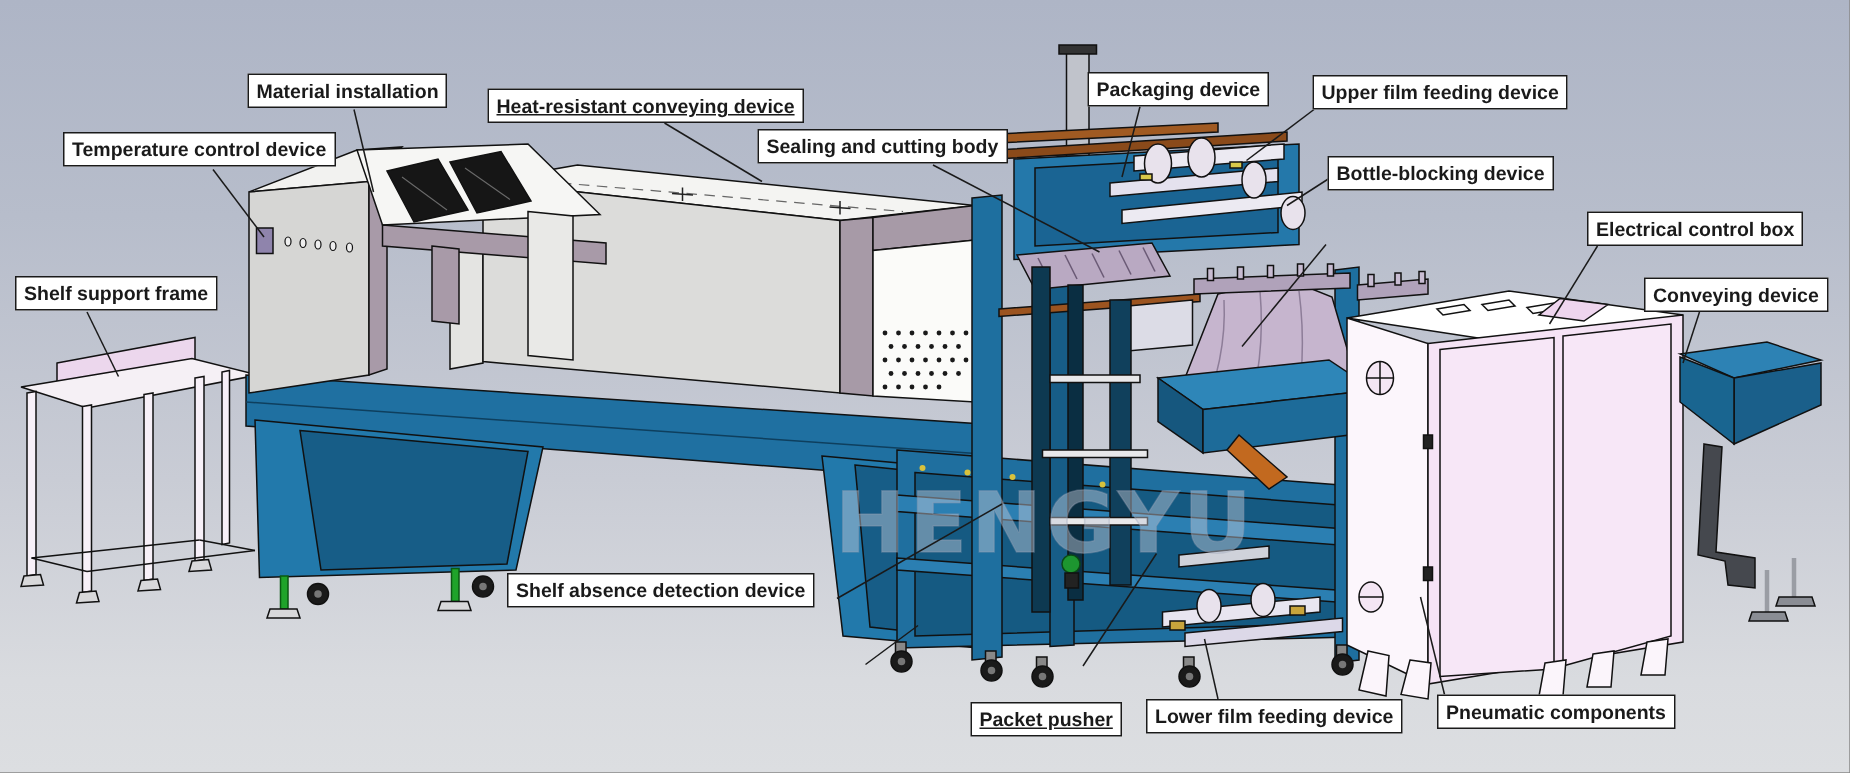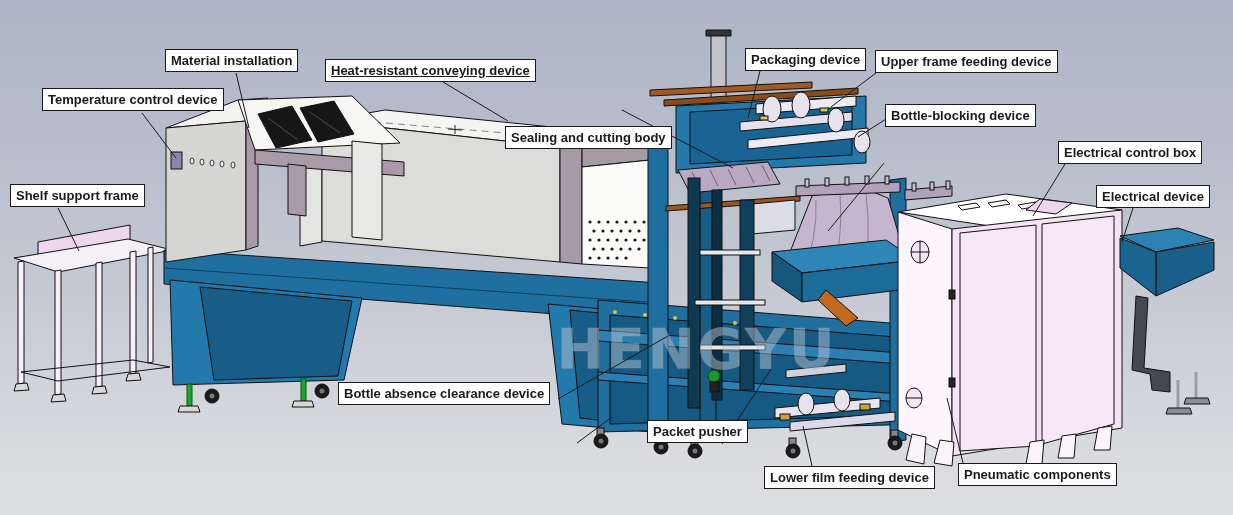--- a/index.html
+++ b/index.html
@@ -295,24 +295,24 @@
     <line x1="722" y1="444" x2="771" y2="369"></line>
     <line x1="812" y1="466" x2="803" y2="426"></line>
     <line x1="963" y1="463" x2="947" y2="398"></line>
   </g>
 </svg>
 
   <div class="callout" style="left:165px;top:49px;">Material installation</div>
   <div class="callout" style="left:42px;top:88px;">Temperature control device</div>
   <div class="callout" style="left:10px;top:184px;">Shelf support frame</div>
   <div class="callout" style="left:325px;top:59px;text-decoration:underline;">Heat-resistant conveying device</div>
-  <div class="callout" style="left:505px;top:86px;margin-top:40px;">Sealing and cutting body</div>
-  <div class="callout" style="left:745px;top:48px;">Packaging device</div>
-  <div class="callout" style="left:875px;top:50px;">Upper frame feeding device</div>
+  <div class="callout" style="left:505px;top:86px;">Sealing and cutting body</div>
+  <div class="callout" style="left:725px;top:48px;">Packaging device</div>
+  <div class="callout" style="left:875px;top:50px;">Upper film feeding device</div>
   <div class="callout" style="left:885px;top:104px;">Bottle-blocking device</div>
   <div class="callout" style="left:1058px;top:141px;">Electrical control box</div>
-  <div class="callout" style="left:1096px;top:185px;">Electrical device</div>
-  <div class="callout" style="left:338px;top:382px;">Bottle absence clearance device</div>
-  <div class="callout" style="left:647px;top:420px;">Packet pusher</div>
+  <div class="callout" style="left:1096px;top:185px;">Conveying device</div>
+  <div class="callout" style="left:338px;top:382px;">Shelf absence detection device</div>
+  <div class="callout" style="left:647px;top:468px;text-decoration:underline;">Packet pusher</div>
   <div class="callout" style="left:764px;top:466px;">Lower film feeding device</div>
   <div class="callout" style="left:958px;top:463px;">Pneumatic components</div>
 
 </div>
 
 </body></html>

